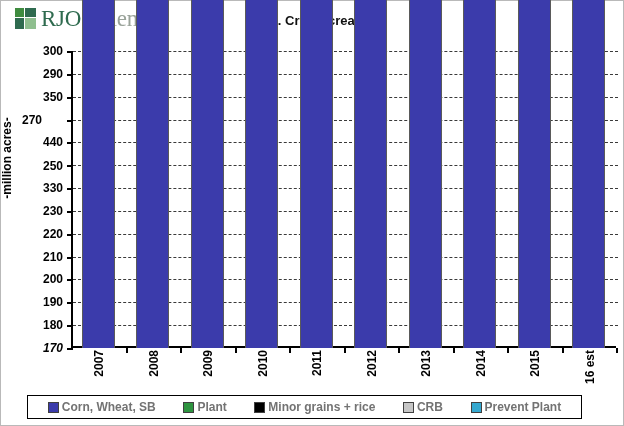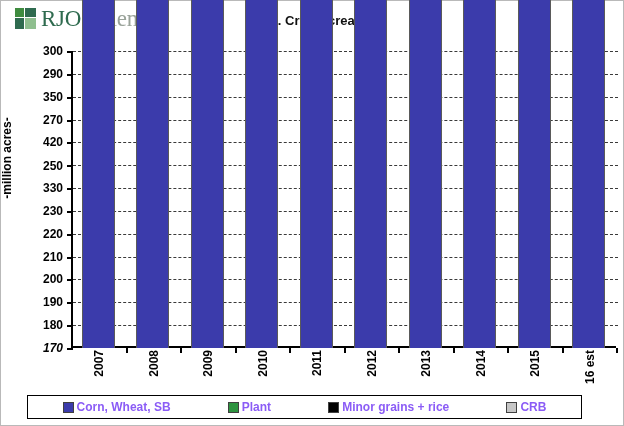--- a/index.html
+++ b/index.html
@@ -105,21 +105,21 @@
 
   
   #legend{
     position:absolute;left:26px;top:394px;width:555px;height:24px;
     border:1px solid #000;background:#fff;
     display:flex;align-items:center;justify-content:space-around;
     padding:0 6px;box-sizing:border-box;
   }
   .legend-item{display:flex;align-items:center;gap:3px;}
   .legend-swatch{width:9px;height:9px;border:1px solid #404040;flex:none;}
-  .legend-label{font-size:12px;font-weight:bold;color:#8b5cf6;white-space:nowrap;}
+  .legend-label{font-size:12px;font-weight:bold;color:#737373;white-space:nowrap;}
 </style>
 </head>
 <body>
 
 <div id="chart-root">
 
   <div id="brand-logo">
     <span id="brand-mark">
       <span class="sq-a"></span>
         <span class="sq-b"></span>
@@ -136,22 +136,22 @@
   <div id="y-ticklabels">
       <div class="ytick" style="top: 297px; font-style: italic;">170</div>
       <div class="ytick" style="top: 274.154px;">180</div>
       <div class="ytick" style="top: 251.308px; padding-left: 9px;">190</div>
       <div class="ytick" style="top: 228.462px;">200</div>
       <div class="ytick" style="top: 205.615px;">210</div>
       <div class="ytick" style="top: 182.769px;">220</div>
       <div class="ytick" style="top: 159.923px;">230</div>
       <div class="ytick" style="top: 137.077px;">330</div>
       <div class="ytick" style="top: 115px;">250</div>
-      <div class="ytick" style="top: 91.3846px;">420</div>
-      <div class="ytick" style="top: 68.5385px;">270</div>
+      <div class="ytick" style="top: 91.3846px;">440</div>
+      <div class="ytick" style="top: 68.5385px; text-align: center;">270</div>
       <div class="ytick" style="top: 45.6923px;">350</div>
       <div class="ytick" style="top: 22.8462px;">290</div>
       <div class="ytick" style="top: 0px; margin-left: 32px;">300</div>
     </div>
 
   <div id="plot-area">
       <div class="tickmark" style="top: 297px;"></div>
       <div class="gridline" style="top: 274.154px;"></div>
       <div class="tickmark" style="top: 274.154px;"></div>
       <div class="gridline" style="top: 251.308px;"></div>
@@ -246,15 +246,19 @@
         <span class="legend-label">Plant</span>
       </div>
       <div class="legend-item">
         <span class="legend-swatch" style="background: rgb(0, 0, 0);"></span>
         <span class="legend-label">Minor grains + rice</span>
       </div>
       <div class="legend-item">
         <span class="legend-swatch" style="background: rgb(198, 198, 198);"></span>
         <span class="legend-label">CRB</span>
       </div>
+      <div class="legend-item">
+        <span class="legend-swatch" style="background: rgb(53, 168, 207);"></span>
+        <span class="legend-label">Prevent Plant</span>
+      </div>
     </div>
 
 </div>
 
 </body></html>

